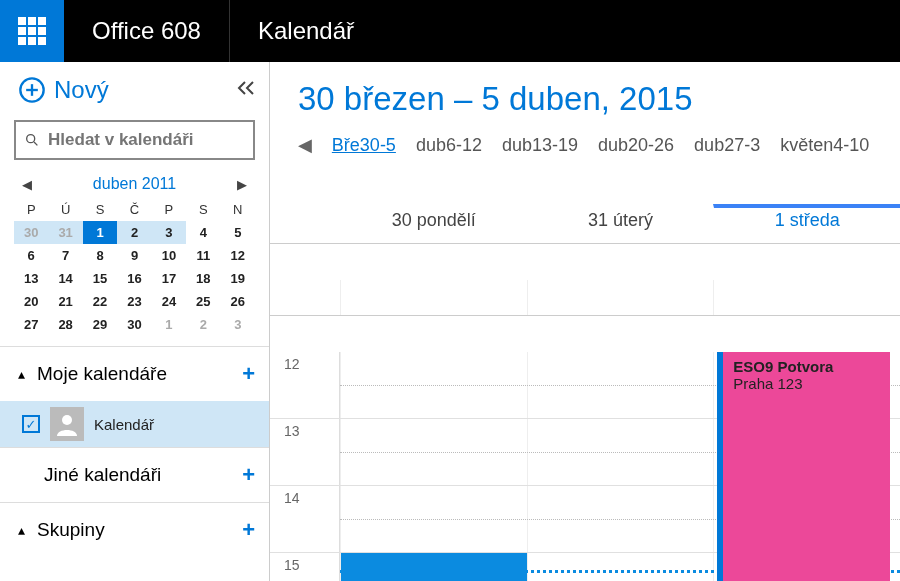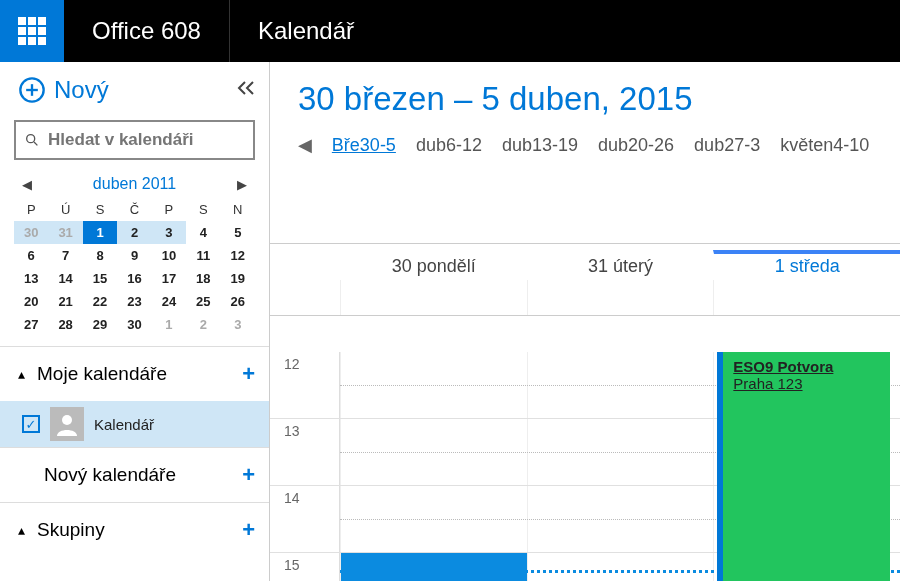--- a/index.html
+++ b/index.html
@@ -51,33 +51,33 @@
 .main { flex:1; display:flex; flex-direction:column; overflow:hidden; position:relative;gap:36px;}
 .main-inner { padding: 18px 0 0 28px; }
 .range-title { font-size:33px; color:#0078d7; font-weight:400; }
 .weeks { display:flex; align-items:center; gap:20px; margin-top:10px; font-size:18px; color:#555; height:34px;}
 .weeks .prev { color:#666; cursor:pointer; }
 .weeks .wk { cursor:pointer; white-space:nowrap;}
 .weeks .wk.active { color:#0078d7; text-decoration:underline; }
 
 .day-head { display:flex; height:40px; margin-top:6px; border-bottom:1px solid #ccc;}
 .day-head .gutter{ width:70px; }
-.day-head .col { flex:1; text-align:center; font-size:18px; color:#444; padding-top:6px; border-left:1px solid transparent;margin-top:46px;}
+.day-head .col { flex:1; text-align:center; font-size:18px; color:#444; padding-top:6px; border-left:1px solid transparent;}
 .day-head .col.active { color:#0078d7; border-top:4px solid #3b82f6; padding-top:2px; font-weight:400;}
 
 .allday { display:flex; height:36px; border-bottom:1px solid #ccc;}
 .allday .gutter{width:70px;} .allday .col{flex:1; border-left:1px solid #eee;}
 
 .grid { position:relative; flex:1; overflow:hidden; }
 .hour-row { display:flex; height:67px; border-bottom:1px solid #e0e0e0; }
 .hour-row .gutter{ width:70px; font-size:14px; color:#666; padding:4px 0 0 14px; border-right:1px solid #ddd;}
 .hour-row .col { flex:1; border-left:1px solid #eee; }
 .midline{ position:absolute; left:70px; right:0; border-top:1px dotted #bbb;}
 .now-slot { background:#0b8be0;}
-.event { position:absolute; background:#22c55e; border-left:6px solid #0078d7; padding:6px 10px; color:#222; font-size:15px;text-decoration:underline;}
+.event { position:absolute; background:#ec4899; border-left:6px solid #0078d7; padding:6px 10px; color:#222; font-size:15px;}
 .event .title{font-weight:700;}
 
 .current-line{ position:absolute; left:70px; right:0; border-top:3px dotted #0b8be0;}
 </style>
 </head>
 <body>
 
 <div class="topbar">
   <div class="app-launcher">
     <div class="grid9">
@@ -204,21 +204,21 @@
             </svg>
         </div>
         <span class="name">Kalendář</span>
       </div>
     </div>
 
     <div class="section">
       <div class="section-h">
         <div class="left">
           <span style="width:14px;"></span>
-          <span>Nový kalendáře</span>
+          <span>Jiné kalendáři</span>
         </div>
         <span class="plus">+</span>
       </div>
     </div>
 
     <div class="section">
       <div class="section-h">
         <div class="left">
           <span class="chev">▴</span>
           <span>Skupiny</span>

